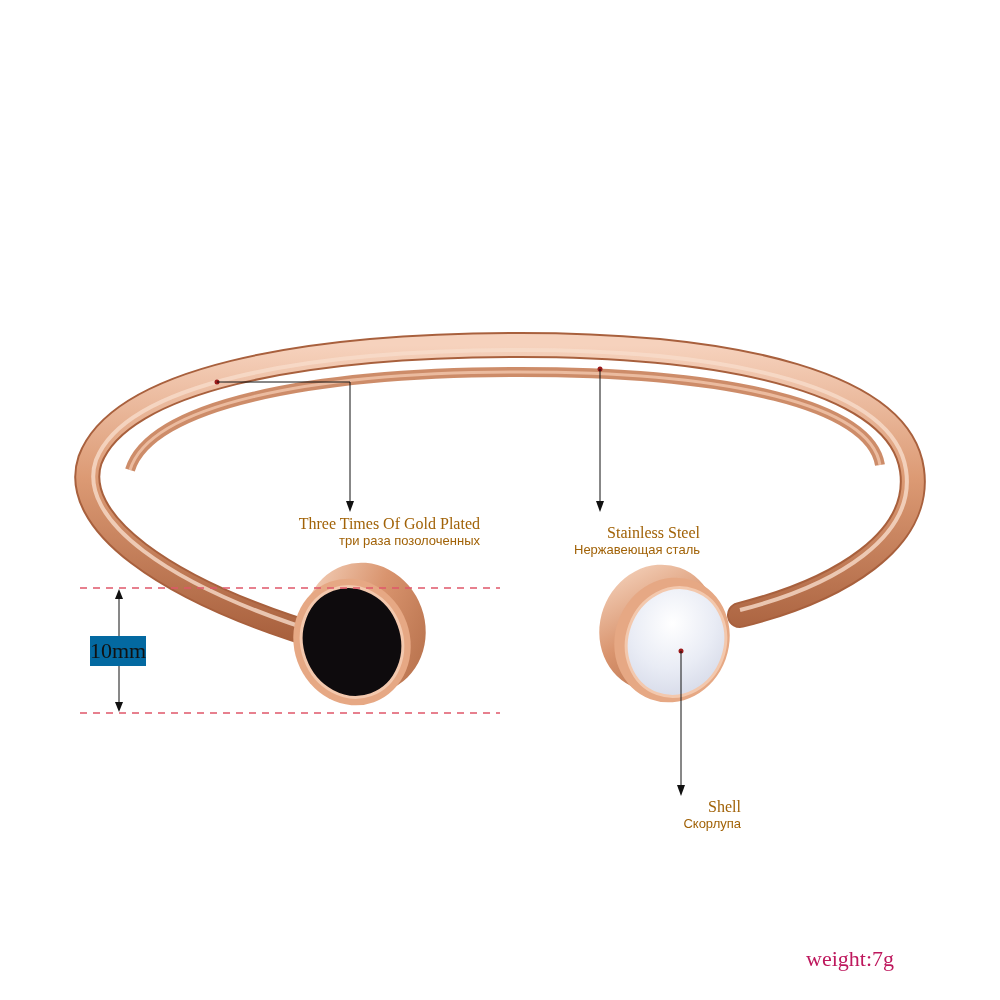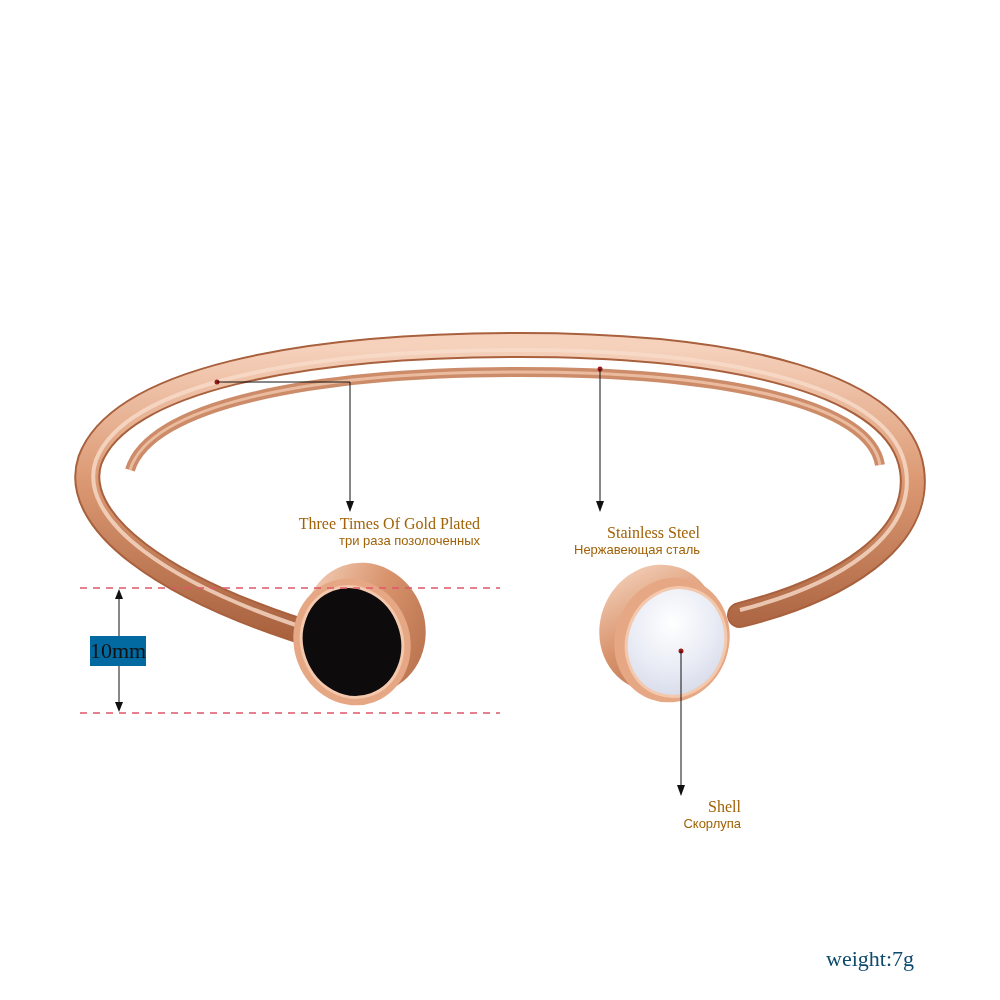--- a/index.html
+++ b/index.html
@@ -3,21 +3,21 @@
 <meta charset="utf-8">
 <style>
   html, body { margin: 0; padding: 0; background: #ffffff; }
   body { width: 1000px; height: 1000px; position: relative; overflow: hidden; }
   .stage { position: absolute; left: 0; top: 0; width: 1000px; height: 1000px; }
   svg.art { position: absolute; left: 0; top: 0; }
   .label { position: absolute; text-align: right; color: #a16207; line-height: 1; }
   .label .en { font-family: "Liberation Serif", "DejaVu Serif", serif; font-size: 16px; display: block; }
   .label .ru { font-family: "Liberation Sans", "DejaVu Sans", sans-serif; font-size: 13px; display: block; margin-top: 2px; }
   .dim-label { position: absolute; font-family: "Liberation Serif", "DejaVu Serif", serif; font-size: 22px; color: #111; background: #0369a1; padding: 2px 0; }
-  .weight { position: absolute; font-family: "Liberation Serif", "DejaVu Serif", serif; font-size: 22px; color: #0c4a6e; margin-left: 20px; }
+  .weight { position: absolute; font-family: "Liberation Serif", "DejaVu Serif", serif; font-size: 22px; color: #be185d; }
 </style>
 </head>
 <body>
 
 <div class="stage">
 
   <svg class="art" width="1000" height="1000" viewBox="0 0 1000 1000">
     <defs>
       <linearGradient id="tube" x1="0" y1="0" x2="0" y2="1">
         <stop offset="0" stop-color="#f6d2bd"></stop>

